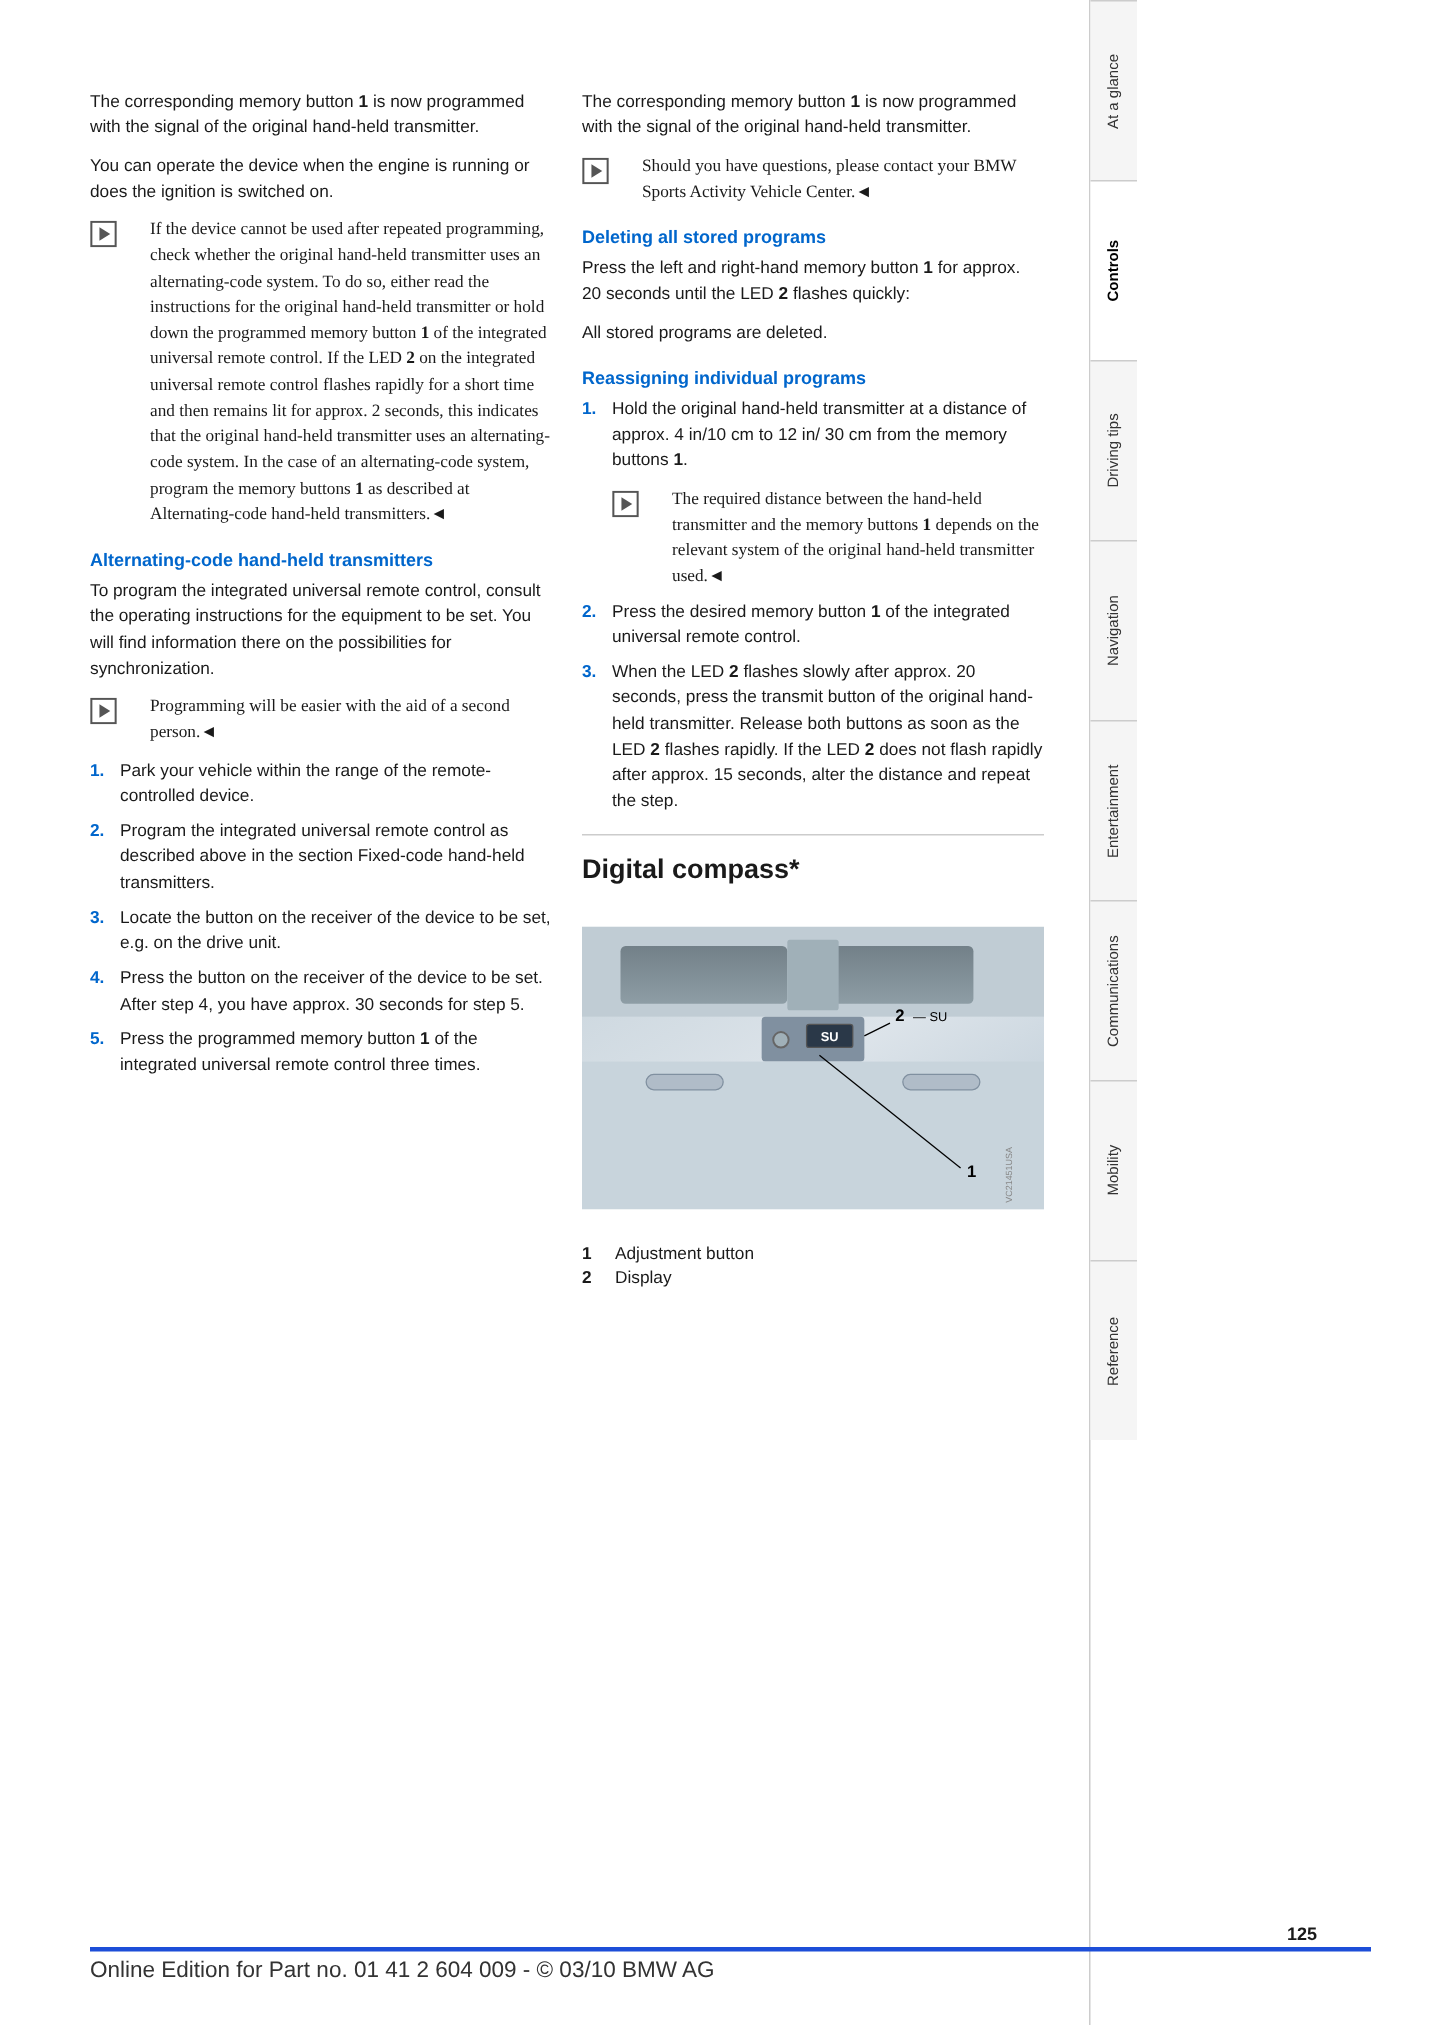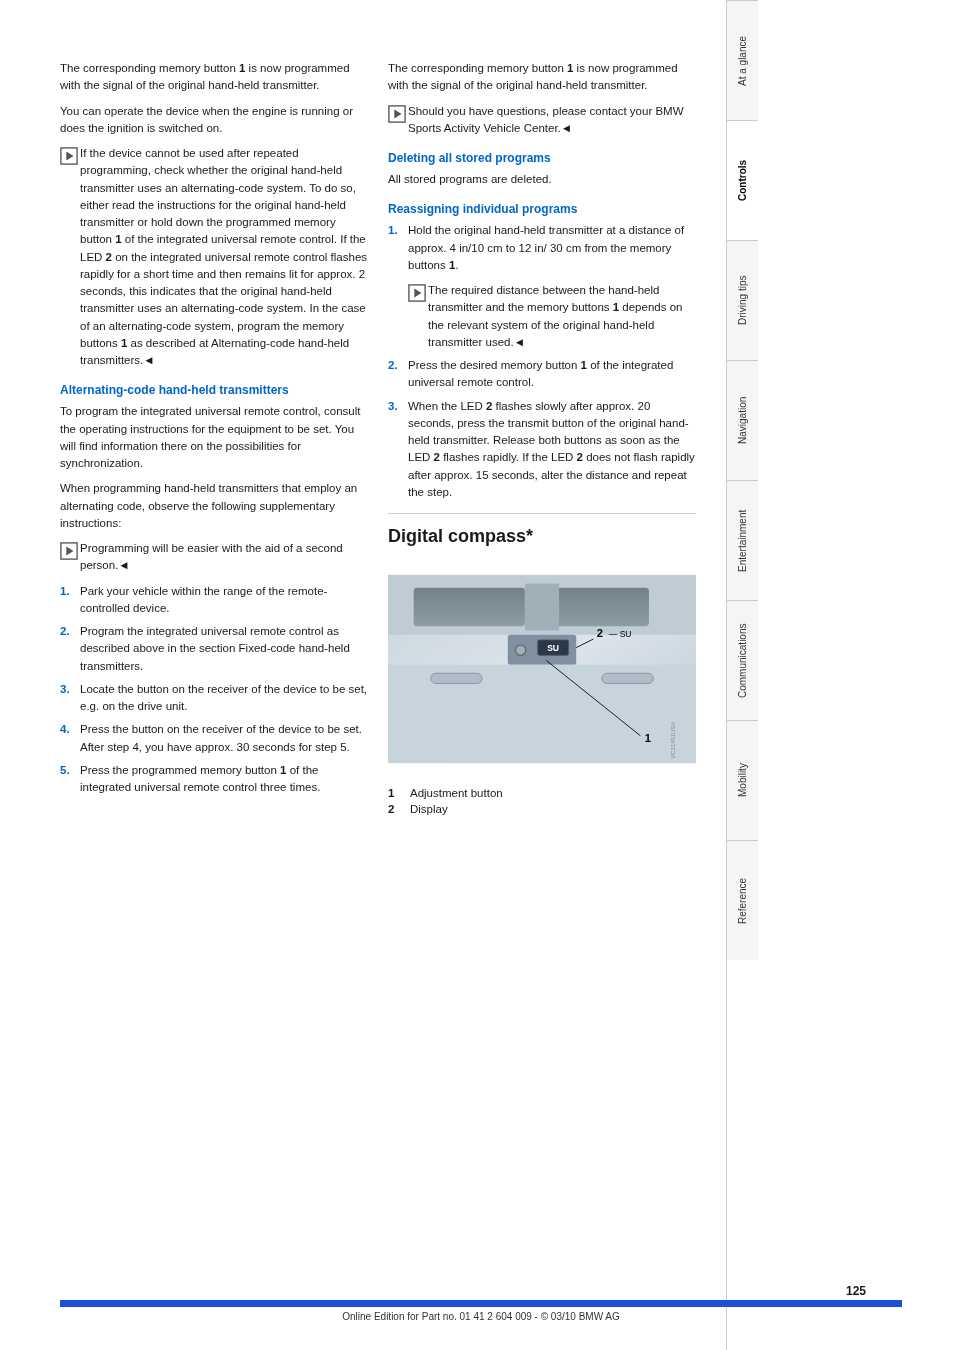--- a/index.html
+++ b/index.html
@@ -79,21 +79,22 @@
       font-weight: bold;
       font-size: 12px;
       margin-top: 14px;
       margin-bottom: 6px;
     }
 
     .note-box {
       display: flex;
       align-items: flex-start;
       margin: 8px 0;
-      gap: 2px;
+      gap: 22px;
+      font-family: Liberation Serif, serif;
     }
 
     .triangle-icon {
       width: 18px;
       height: 18px;
       flex-shrink: 0;
       margin-top: 2px;
     }
 
     .note-text {
@@ -189,21 +190,20 @@
           <rect x="1" y="1" width="18" height="18" fill="none" stroke="#555" stroke-width="1.5"></rect>
           <polygon points="7,5 15,10 7,15" fill="#555"></polygon>
         </svg>
         <span class="note-text">If the device cannot be used after repeated programming, check whether the original hand-held transmitter uses an alternating-code system. To do so, either read the instructions for the original hand-held transmitter or hold down the programmed memory button <strong>1</strong> of the integrated universal remote control. If the LED <strong>2</strong> on the integrated universal remote control flashes rapidly for a short time and then remains lit for approx. 2 seconds, this indicates that the original hand-held transmitter uses an alternating-code system. In the case of an alternating-code system, program the memory buttons <strong>1</strong> as described at Alternating-code hand-held transmitters.◄</span>
       </div>
 
       <div class="section-heading">Alternating-code hand-held transmitters</div>
 
       <p>To program the integrated universal remote control, consult the operating instructions for the equipment to be set. You will find information there on the possibilities for synchronization.</p>
 
-      <p>When programming hand-held transmitters that employ an alternating code, observe the following supplementary instructions:</p>
 
       <div class="note-box">
         <svg class="triangle-icon" viewBox="0 0 20 20">
           <rect x="1" y="1" width="18" height="18" fill="none" stroke="#555" stroke-width="1.5"></rect>
           <polygon points="7,5 15,10 7,15" fill="#555"></polygon>
         </svg>
         <span class="note-text">Programming will be easier with the aid of a second person.◄</span>
       </div>
 
       <ol class="numbered-list">
@@ -238,20 +238,21 @@
       <div class="note-box">
         <svg class="triangle-icon" viewBox="0 0 20 20">
           <rect x="1" y="1" width="18" height="18" fill="none" stroke="#555" stroke-width="1.5"></rect>
           <polygon points="7,5 15,10 7,15" fill="#555"></polygon>
         </svg>
         <span class="note-text">Should you have questions, please contact your BMW Sports Activity Vehicle Center.◄</span>
       </div>
 
       <div class="section-heading">Deleting all stored programs</div>
 
+      <p>Press the left and right-hand memory button <strong>1</strong> for approx. 20 seconds until the LED <strong>2</strong> flashes quickly:</p>
       <p>All stored programs are deleted.</p>
 
       <div class="section-heading">Reassigning individual programs</div>
 
       <ol class="numbered-list">
         <li>
           <span class="list-number bold-blue">1.</span>
           <span>Hold the original hand-held transmitter at a distance of approx. 4 in/10 cm to 12 in/ 30 cm from the memory buttons <strong>1</strong>.</span>
         </li>
       </ol>
@@ -346,16 +347,16 @@
     <div class="sidebar-tab active">Controls</div>
     <div class="sidebar-tab">Driving tips</div>
     <div class="sidebar-tab">Navigation</div>
     <div class="sidebar-tab">Entertainment</div>
     <div class="sidebar-tab">Communications</div>
     <div class="sidebar-tab">Mobility</div>
     <div class="sidebar-tab">Reference</div>
   </div>
 </div>
 
-<div style="position:absolute; bottom: 28px; left: 60px; right: 52px;">
+<div style="position:absolute; bottom: 28px; left: 60px; right: 40px;">
   <div style="text-align: right; margin-right: 36px; font-size: 12px; font-weight: bold; margin-bottom: 2px;">125</div>
-  <div style="text-align: center; font-size: 10px; color: #333; border-top: 7px solid #1d4ed8; padding-top: 4px;">Online Edition for Part no. 01 41 2 604 009 - © 03/10 BMW AG</div>
+  <div style="text-align: left; font-size: 15px; color: #333; border-top: 3px solid #1d4ed8; padding-top: 4px;">Online Edition for Part no. 01 41 2 604 009 - © 03/10 BMW AG</div>
 </div>
 
 </body></html>

